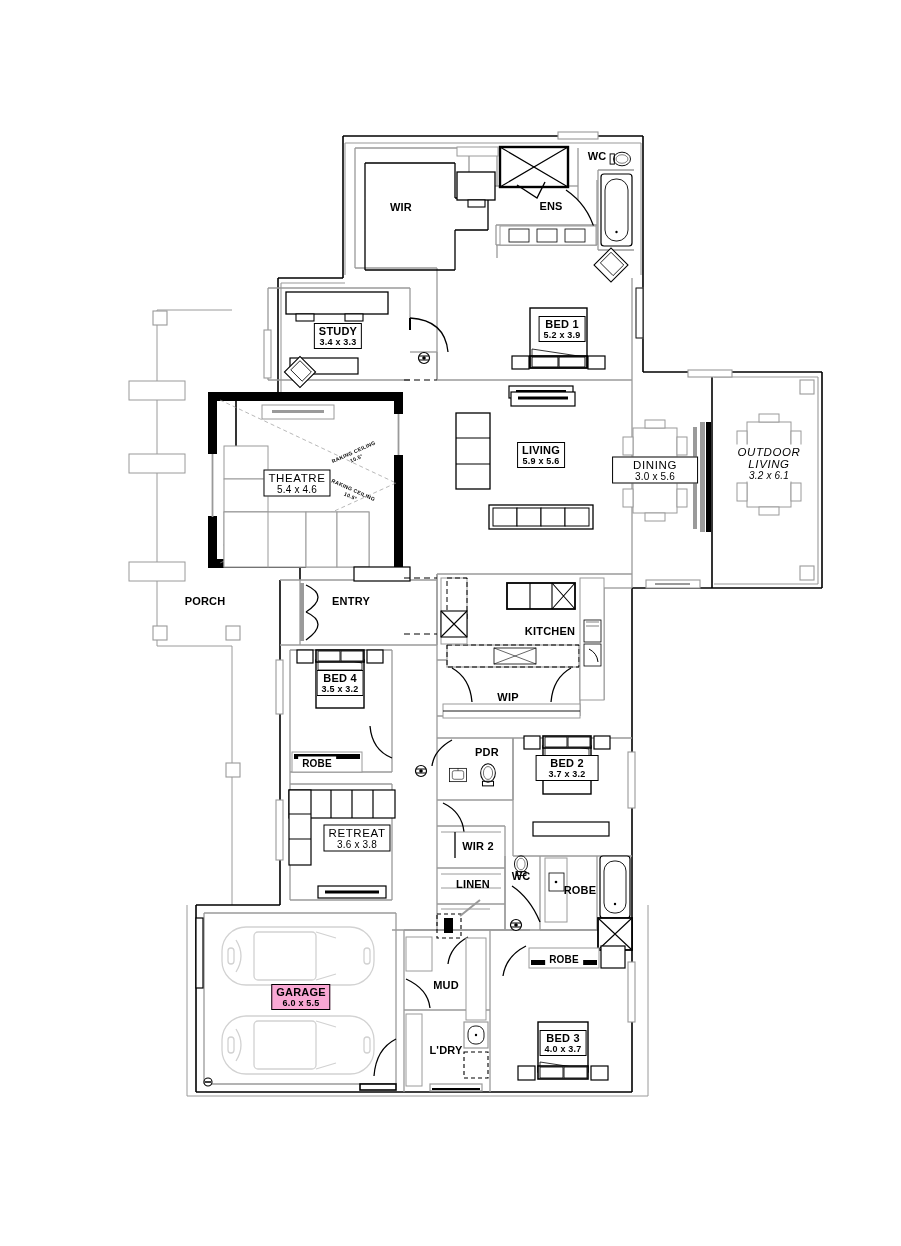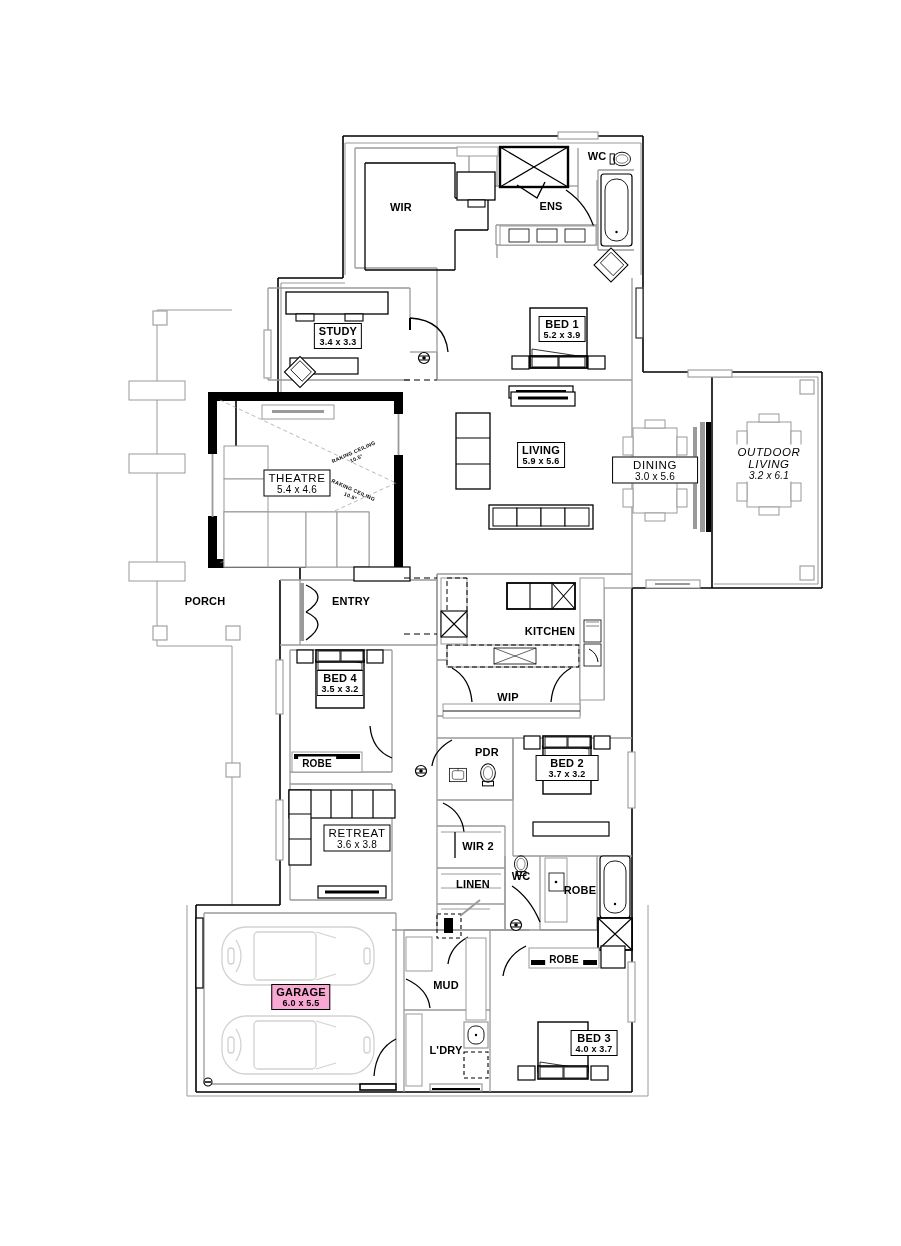--- a/index.html
+++ b/index.html
@@ -677,21 +677,21 @@
       <div class="lbl" style="left: 301px; top: 997px; background: #f9a8d4; border: 1px solid rgb(0, 0, 0); padding: 1px 4px;">
         <div class="rm-name">GARAGE</div>
         <div class="rm-dim">6.0 x 5.5</div>
       </div>
       <div class="lbl" style="left: 446px; top: 985px;">
         <div class="rm-name">MUD</div>
       </div>
       <div class="lbl" style="left: 446px; top: 1050px;">
         <div class="rm-name">L'DRY</div>
       </div>
-      <div class="lbl" style="left: 594px; top: 1043px; background: rgb(255, 255, 255); border: 1px solid rgb(0, 0, 0); padding: 1px 4px;">
+      <div class="lbl" style="left: 563px; top: 1043px; background: rgb(255, 255, 255); border: 1px solid rgb(0, 0, 0); padding: 1px 4px;">
         <div class="rm-name">BED 3</div>
         <div class="rm-dim">4.0 x 3.7</div>
       </div>
     </div>
 <div id="annots">
       <div class="lbl rake" style="left: 355px; top: 455px; transform: translate(-50%, -50%) rotate(-24deg);">
         <div>RAKING CEILING</div>
         <div>10.5°</div>
       </div>
       <div class="lbl rake" style="left: 352px; top: 493px; transform: translate(-50%, -50%) rotate(24deg);">

